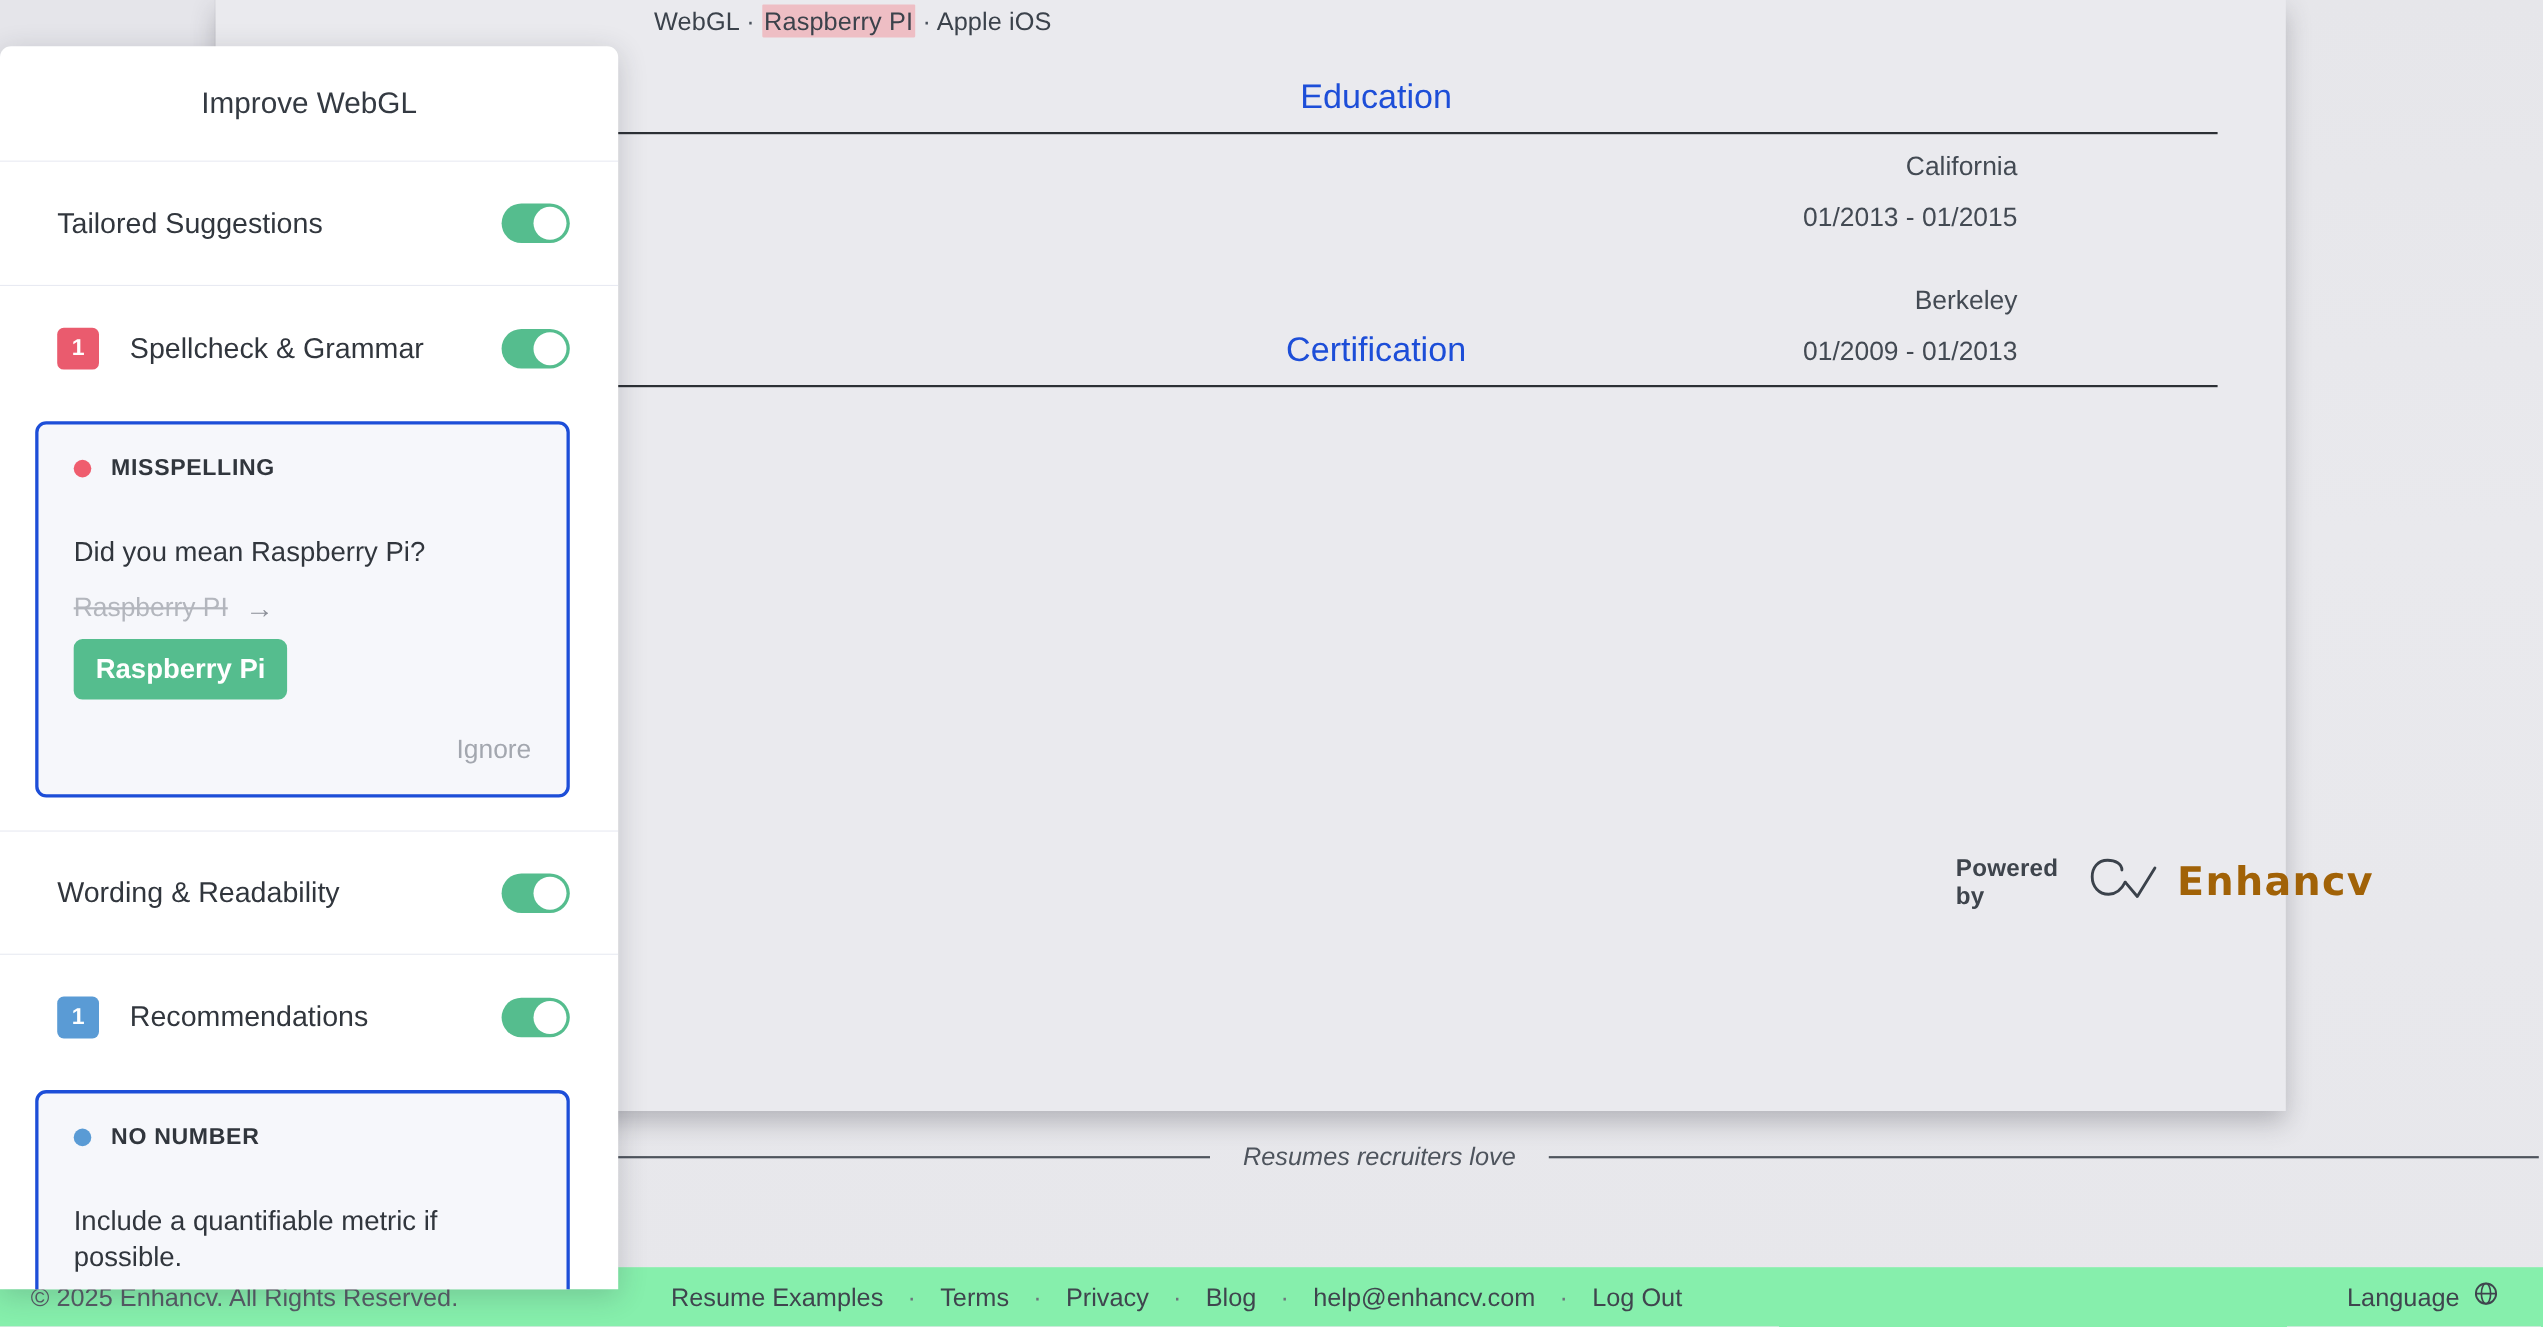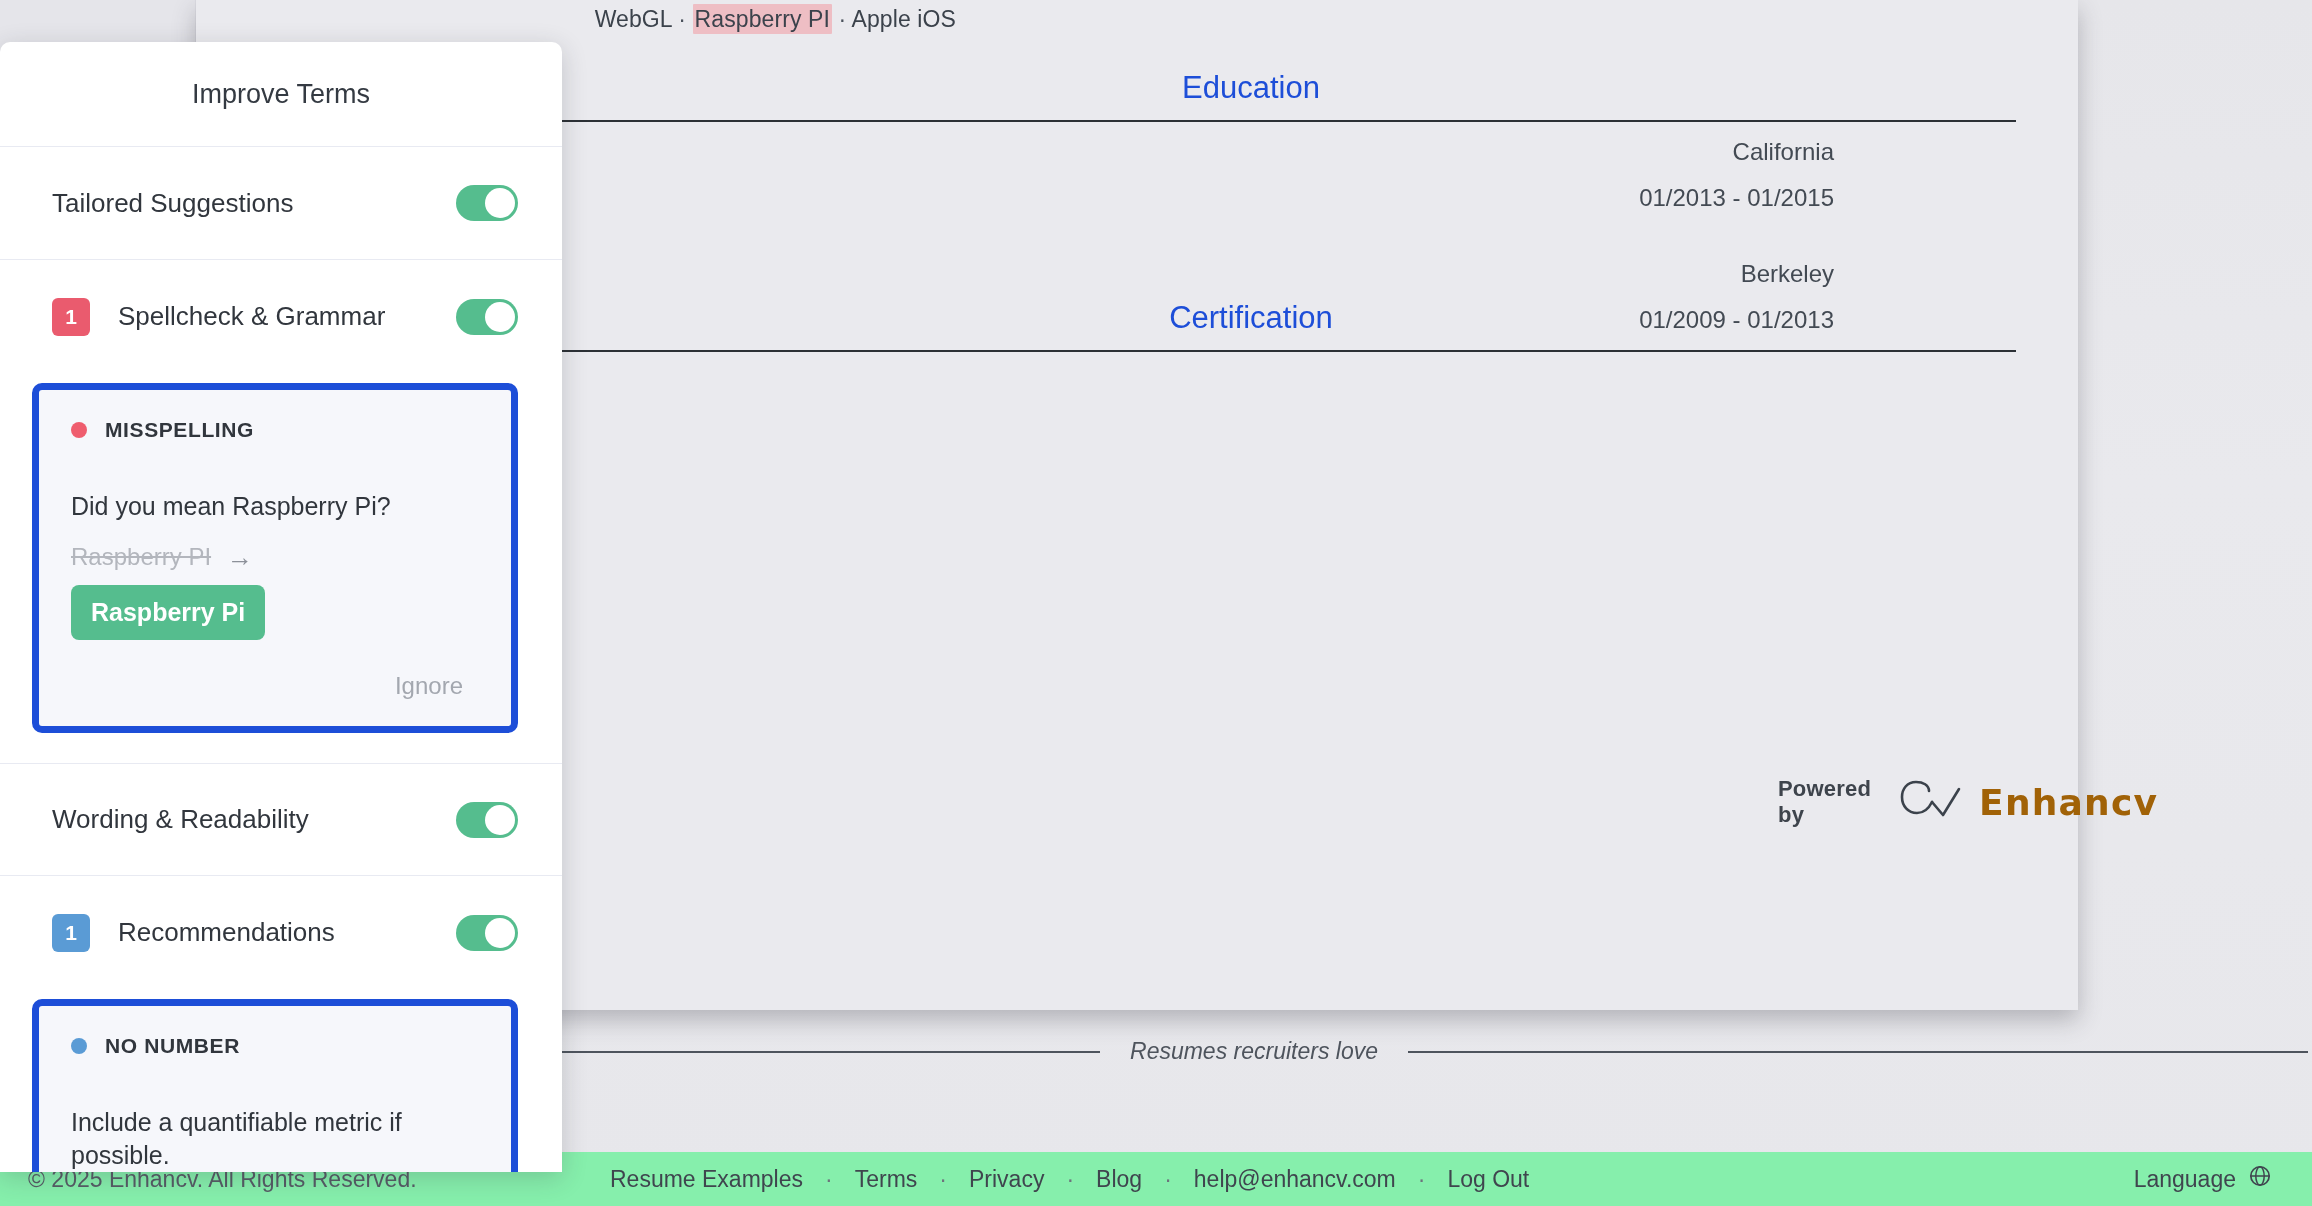--- a/index.html
+++ b/index.html
@@ -147,22 +147,22 @@
     position:relative; flex:none;
   }
   .toggle .knob {
     position:absolute; right:3px; top:3px;
     width:30px; height:30px; border-radius:50%; background:#fff;
   }
 
   
   .card-wrap { padding:10px 44px 30px 32px; }
   .card {
-    background:#f6f7fb; border:7px solid #1d4ed8; border-radius:10px;
-    padding:28px 48px 26px 32px;
+    background:#f6f7fb; border:3px solid #1d4ed8; border-radius:10px;
+    padding:28px 32px 26px 32px;
   }
   .card-type { display:flex; align-items:center; gap:18px; margin-bottom:26px; }
   .dot { width:16px; height:16px; border-radius:50%; flex:none; }
   .dot.red  { background:#ef5d6e; }
   .dot.blue { background:#5a9bd5; }
   .card-type-text {
     font-size:21px; font-weight:700; color:#31363d; letter-spacing:.6px;
   }
   .card-msg { font-size:25px; color:#31363d; line-height:1.32;margin-top:48px; }
 
@@ -271,21 +271,21 @@
           <ellipse cx="12" cy="12" rx="4.2" ry="9.2" stroke="#3f454e" stroke-width="1.5"></ellipse>
           <line x1="2.8" y1="12" x2="21.2" y2="12" stroke="#3f454e" stroke-width="1.5"></line>
         </svg>
       </span>
     </span>
   </div>
 
   <div class="panel">
 
     <div class="panel-header">
-      <span class="panel-title">Improve Terms</span>
+      <span class="panel-title">Improve WebGL</span>
     </div>
 
     <div class="row">
       <span class="row-label">Tailored Suggestions</span>
       <span class="toggle">
           <span class="knob"></span>
         </span>
     </div>
 
     <div class="row nb">

